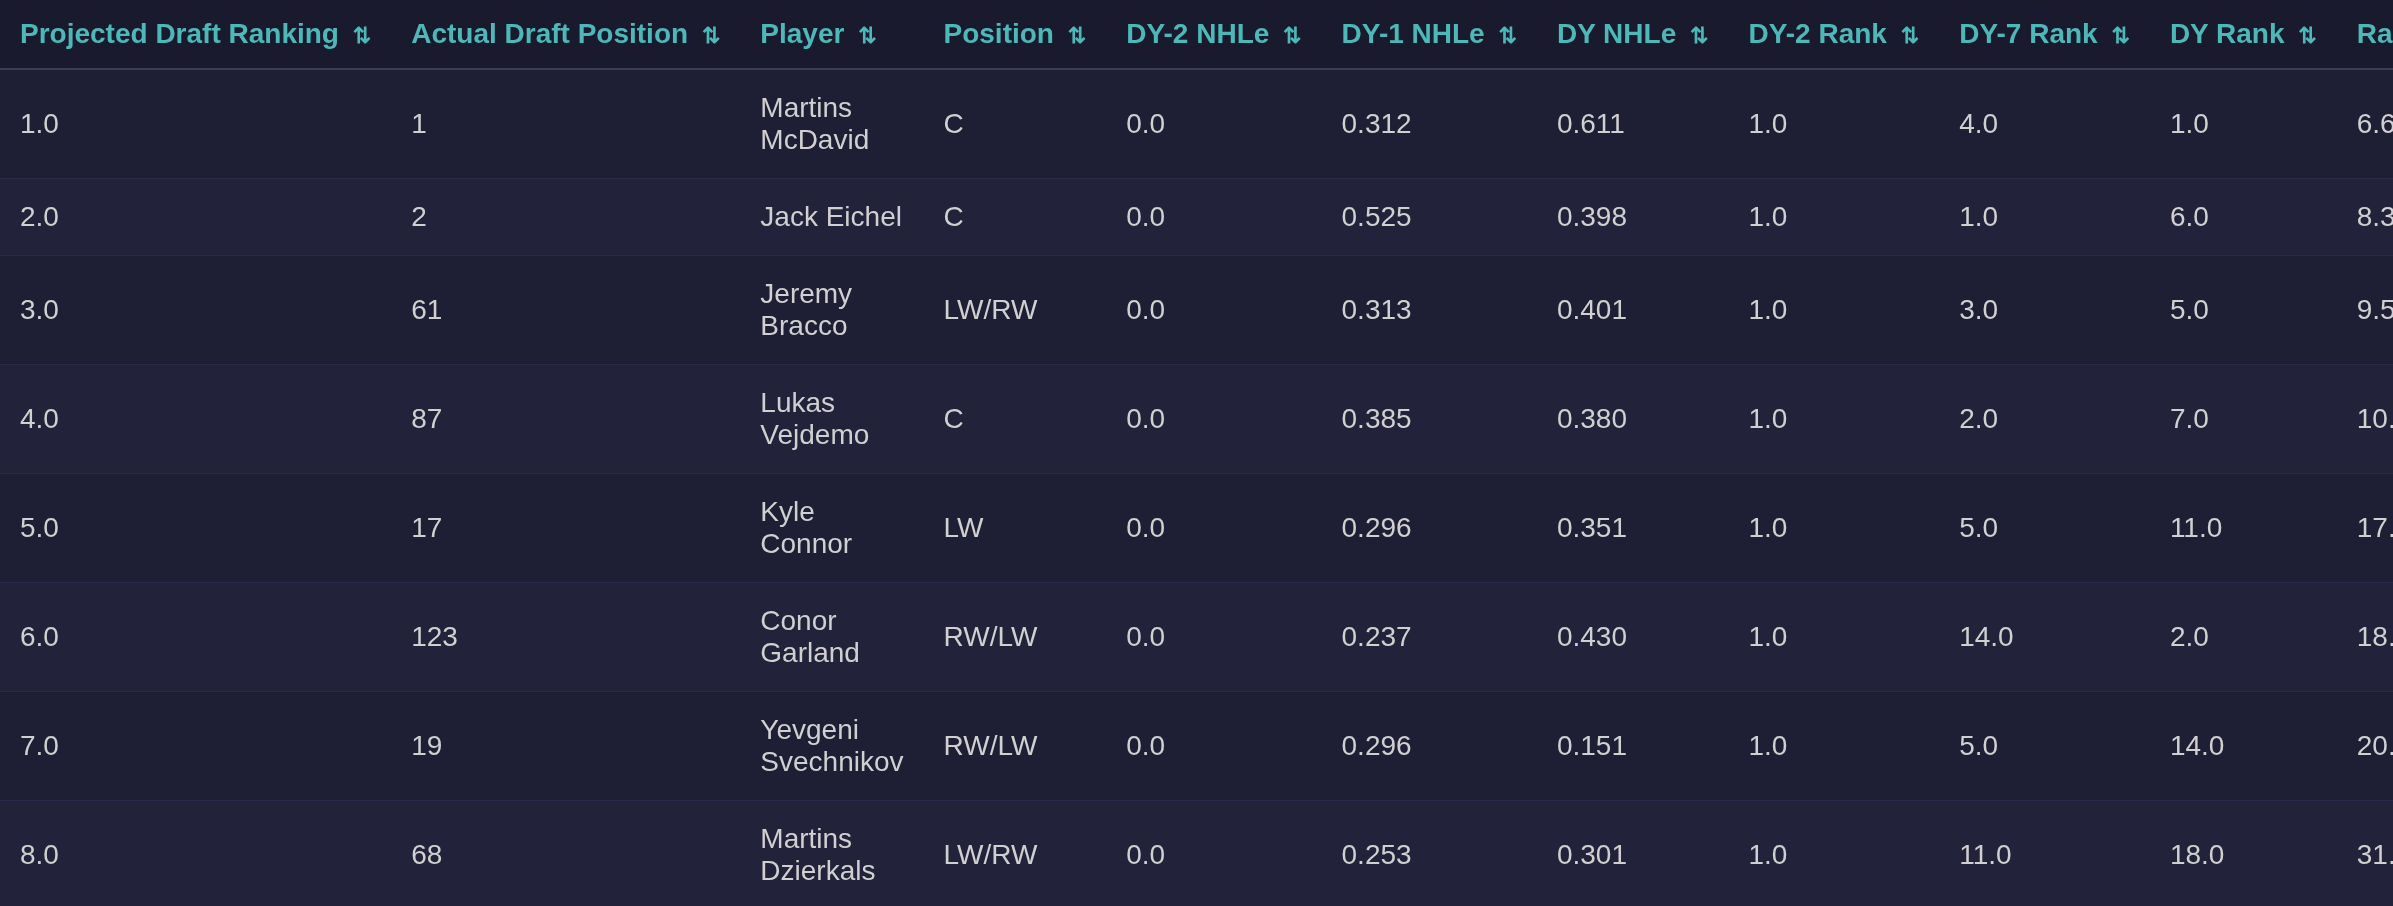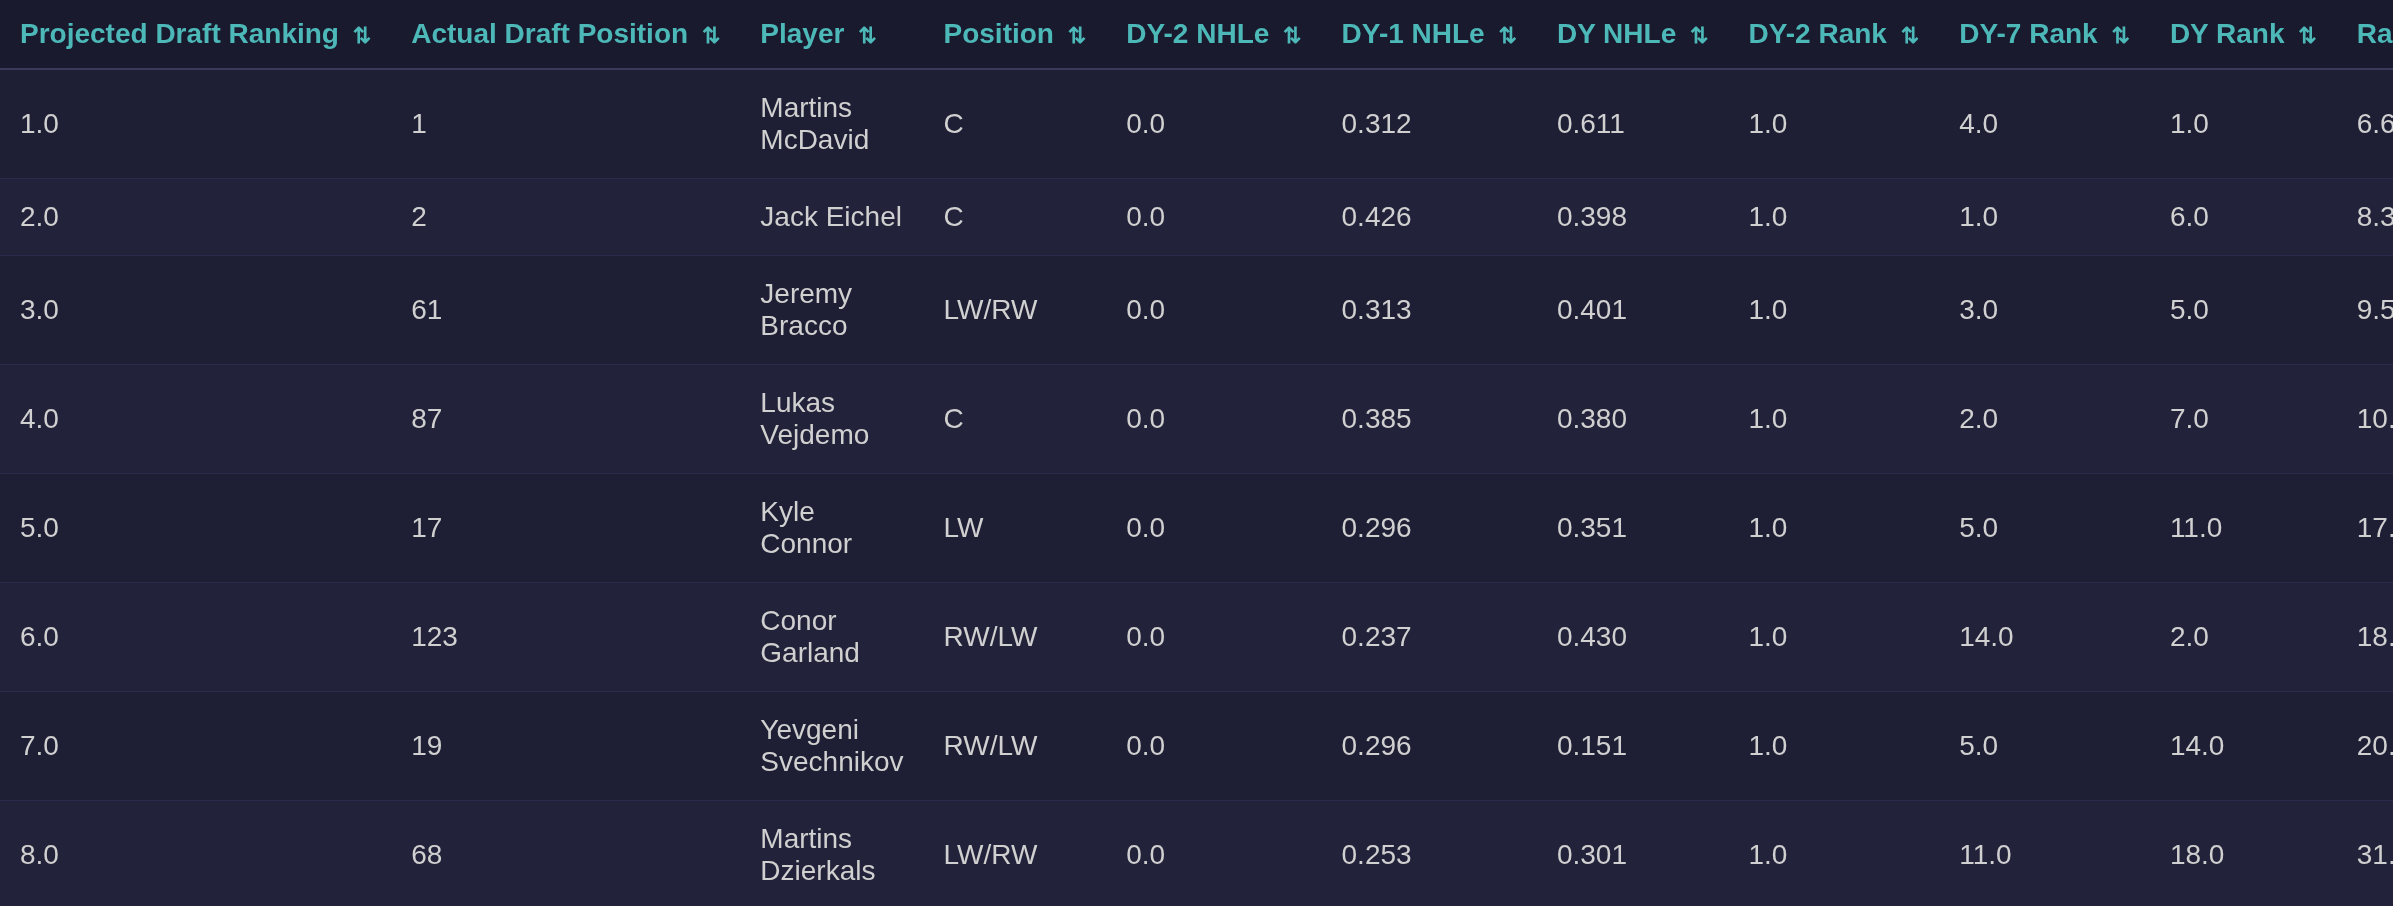--- a/index.html
+++ b/index.html
@@ -146,21 +146,21 @@
           <td>4.0</td>
           <td>1.0</td>
           <td>6.6</td>
         </tr>
         <tr>
           <td>2.0</td>
           <td>2</td>
           <td>Jack Eichel</td>
           <td>C</td>
           <td>0.0</td>
-          <td>0.426</td>
+          <td>0.525</td>
           <td>0.398</td>
           <td>1.0</td>
           <td>1.0</td>
           <td>6.0</td>
           <td>8.3</td>
         </tr>
         <tr>
           <td>3.0</td>
           <td>61</td>
           <td>Jeremy Bracco</td>

